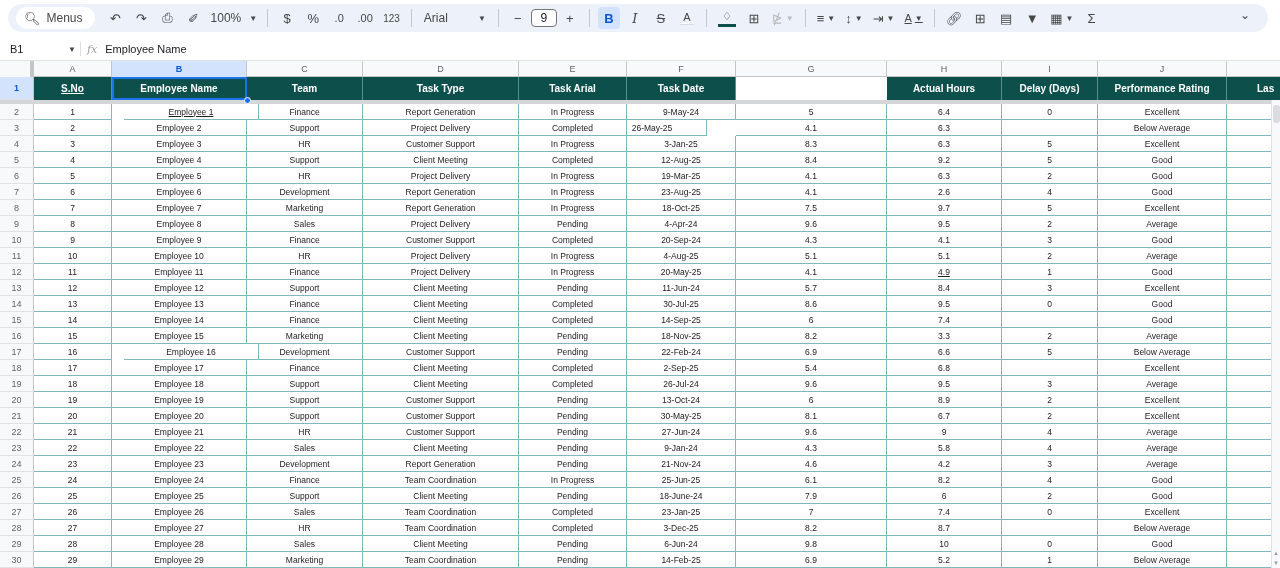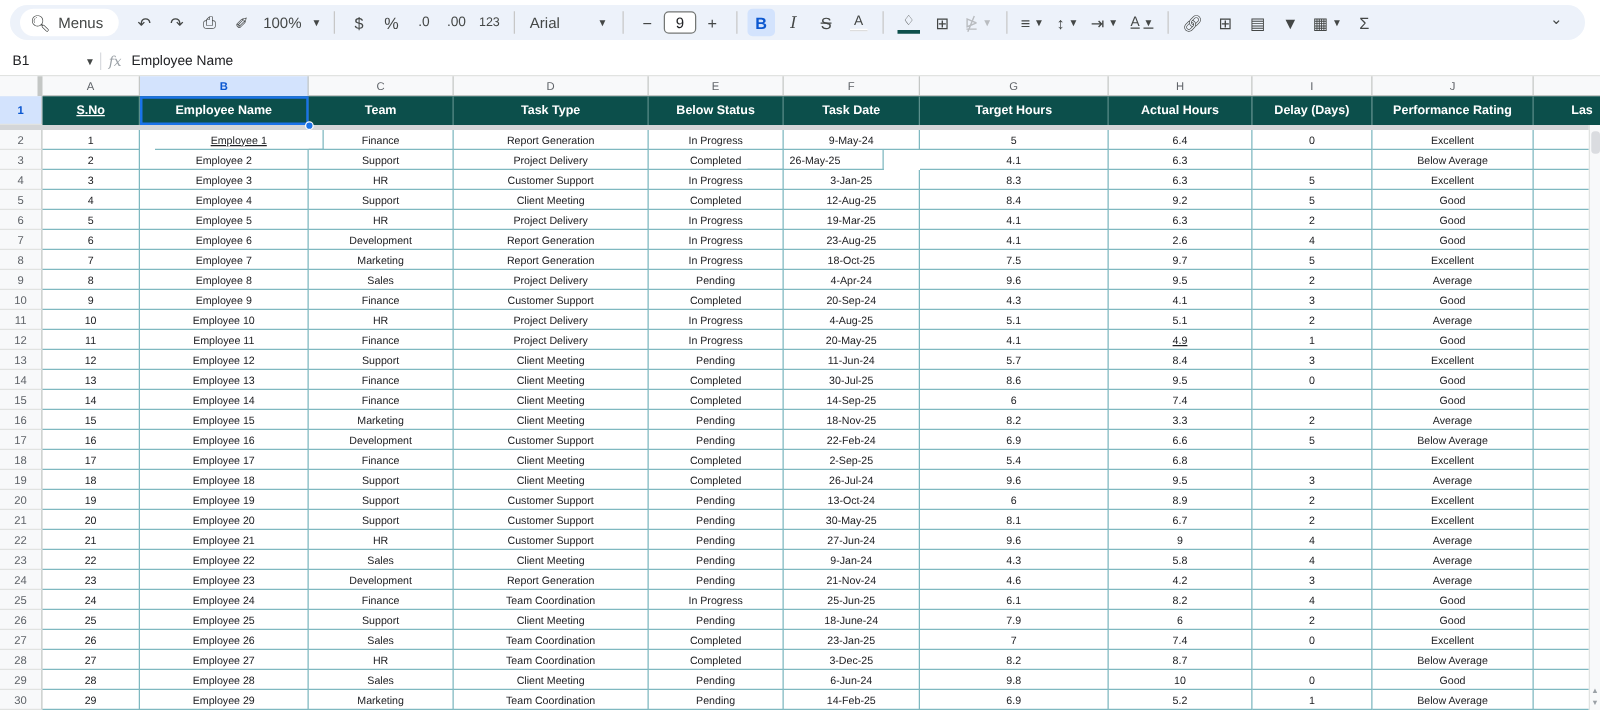--- a/index.html
+++ b/index.html
@@ -149,27 +149,24 @@
       <div class="cell selected" style="left: 112px; width: 135px;">
         <span>Employee Name</span>
       </div>
       <div class="cell" style="left: 247px; width: 116px;">
         <span>Team</span>
       </div>
       <div class="cell" style="left: 363px; width: 156px;">
         <span>Task Type</span>
       </div>
       <div class="cell" style="left: 519px; width: 108px;">
-        <span>Below Status</span>
+        <span>Task Arial</span>
       </div>
       <div class="cell" style="left: 627px; width: 109px;">
         <span>Task Date</span>
-      </div>
-      <div class="cell" style="left: 736px; width: 151px;">
-        <span>Target Hours</span>
       </div>
       <div class="cell" style="left: 887px; width: 115px;">
         <span>Actual Hours</span>
       </div>
       <div class="cell" style="left: 1002px; width: 96px;">
         <span>Delay (Days)</span>
       </div>
       <div class="cell" style="left: 1098px; width: 129px;">
         <span>Performance Rating</span>
       </div>
@@ -385,21 +382,21 @@
         <div class="cell" style="left: 627px; width: 109px;">18-Nov-25</div>
         <div class="cell" style="left: 736px; width: 151px;">8.2</div>
         <div class="cell" style="left: 887px; width: 115px;">3.3</div>
         <div class="cell" style="left: 1002px; width: 96px;">2</div>
         <div class="cell" style="left: 1098px; width: 129px;">Average</div>
         <div class="cell right" style="left: 1227px; width: 60px;"></div>
       </div>
       <div class="row" style="top: 284px; height: 16px;">
         <div class="row-num">17</div>
         <div class="cell" style="left: 34px; width: 78px;">16</div>
-        <div class="cell" style="left: 112px; width: 135px;">Employee 16</div>
+        <div class="cell" style="left: 124px; width: 135px;">Employee 16</div>
         <div class="cell" style="left: 247px; width: 116px;">Development</div>
         <div class="cell" style="left: 363px; width: 156px;">Customer Support</div>
         <div class="cell" style="left: 519px; width: 108px;">Pending</div>
         <div class="cell" style="left: 627px; width: 109px;">22-Feb-24</div>
         <div class="cell" style="left: 736px; width: 151px;">6.9</div>
         <div class="cell" style="left: 887px; width: 115px;">6.6</div>
         <div class="cell" style="left: 1002px; width: 96px;">5</div>
         <div class="cell" style="left: 1098px; width: 129px;">Below Average</div>
         <div class="cell right" style="left: 1227px; width: 60px;"></div>
       </div>

